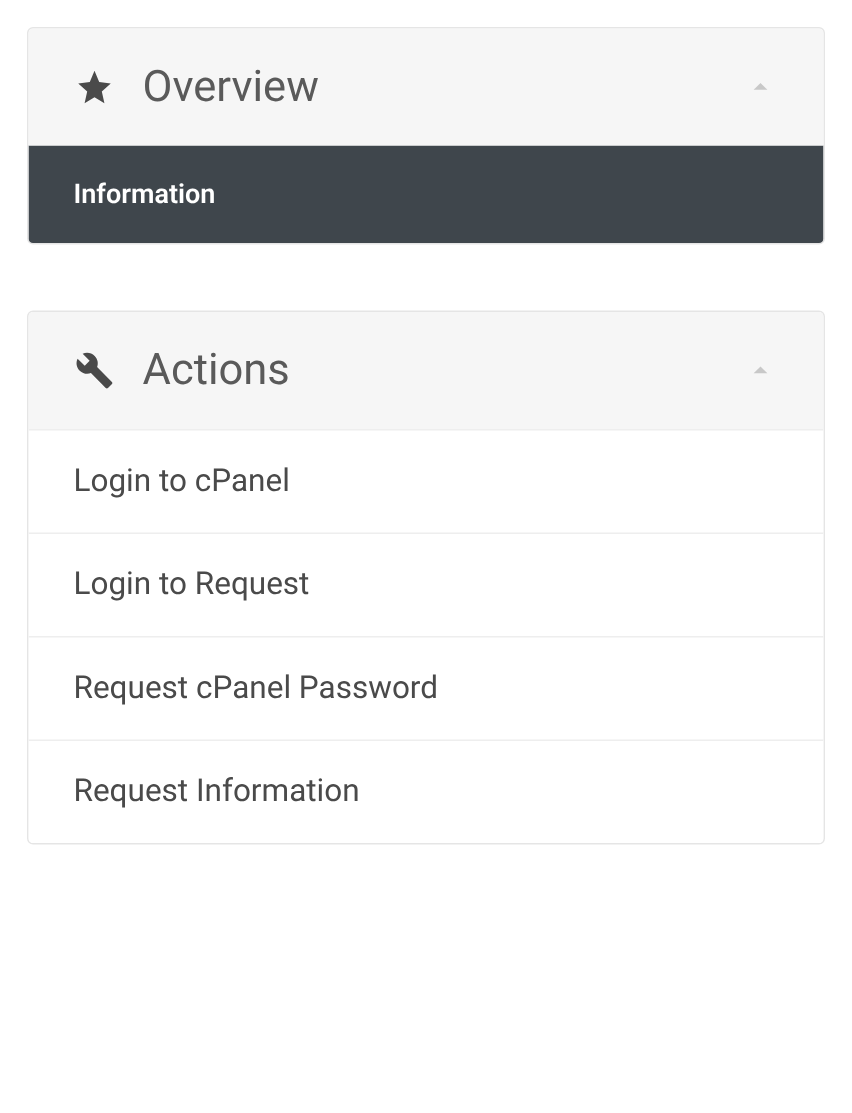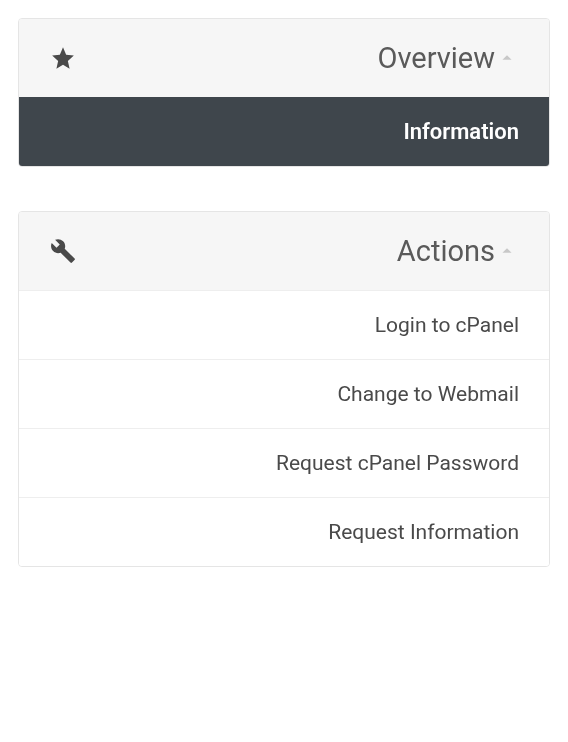--- a/index.html
+++ b/index.html
@@ -11,21 +11,20 @@
       font-family: -apple-system, BlinkMacSystemFont, "Segoe UI", Roboto, "Helvetica Neue", Arial, sans-serif;
       background: #ffffff;
       padding: 18px;
       width: 568px;
     }
     .panel {
       border: 1px solid #e5e5e5;
       border-radius: 4px;
       margin-bottom: 44px;
       overflow: hidden;
-      text-align: right;
     }
     .panel:last-child {
       margin-bottom: 16px;
     }
     .panel-header {
       background: #f6f6f6;
       padding: 22px 30px;
       display: flex;
       align-items: center;
       cursor: pointer;
@@ -56,21 +55,21 @@
       align-items: center;
       justify-content: center;
     }
     .chevron svg {
       fill: #c8c8c8;
     }
     .panel-item-active {
       background: #3f464c;
       padding: 22px 30px;
       color: #ffffff;
-      font-size: 22px;
+      font-size: 18px;
       font-weight: 600;
       cursor: pointer;
     }
     .panel-item {
       background: #ffffff;
       padding: 22px 30px;
       color: #4a4a4a;
       font-size: 21px;
       font-weight: 400;
       cursor: pointer;
@@ -113,21 +112,21 @@
     <span class="chevron">
       <svg viewBox="0 0 24 24" width="22" height="22">
         <path d="M7 14l5-5 5 5z"></path>
       </svg>
     </span>
   </div>
   <div class="panel-item">
     <span>Login to cPanel</span>
   </div>
   <div class="panel-item">
-    <span>Change to Webmail</span>
+    <span>Login to Request</span>
   </div>
   <div class="panel-item">
     <span>Request cPanel Password</span>
   </div>
   <div class="panel-item">
     <span>Request Information</span>
   </div>
 </div>
 
 </body></html>

